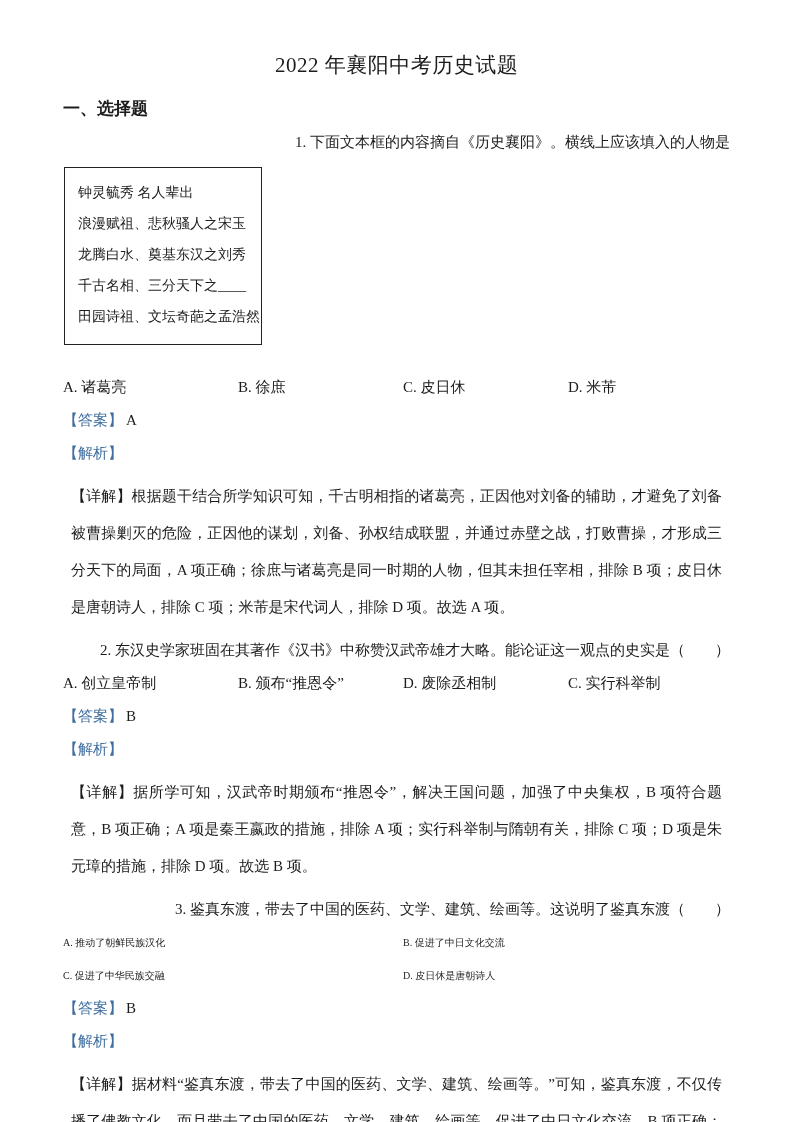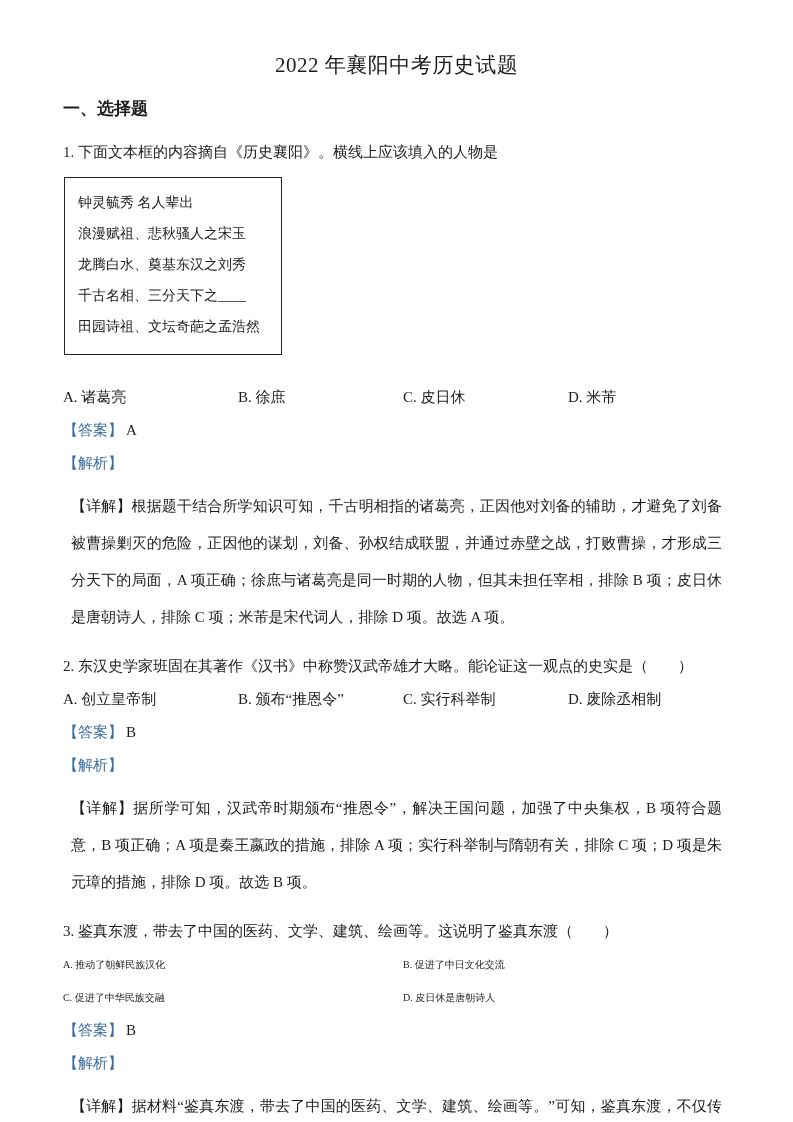--- a/index.html
+++ b/index.html
@@ -14,24 +14,24 @@
 
   .doc-title {
     font-size: 21px; font-weight: normal; text-align: center;
     margin: 0 0 16px 0; line-height: 30px; letter-spacing: 0.5px;
   }
   .section-heading {
     font-size: 17px; font-weight: bold; margin: 0 0 4px 0; line-height: 26px;
   }
 
   .line  { font-size: 15px; line-height: 33px; margin: 0; }
-  .stem  { margin-top: 14px; }
+  .stem  { margin-top: 4px; text-align: right; }
 
   .textbox {
-    width: 218px; border: 1.5px solid #222; margin: 8px 0 26px 1px;
+    width: 198px; border: 1.5px solid #222; margin: 8px 0 26px 1px;
     padding: 9px 4px 12px 13px;
   }
   .textbox p {
     font-size: 14px; line-height: 31px; margin: 0; white-space: nowrap;
   }
 
   .opts4 {
     display: grid; grid-template-columns: 175px 165px 165px 1fr;
     font-size: 15px; line-height: 33px;
   }
@@ -81,22 +81,22 @@
 
     <p class="detail">【详解】根据题干结合所学知识可知，千古明相指的诸葛亮，正因他对刘备的辅助，才避免了刘备被曹操剿灭的危险，正因他的谋划，刘备、孙权结成联盟，并通过赤壁之战，打败曹操，才形成三分天下的局面，A 项正确；徐庶与诸葛亮是同一时期的人物，但其未担任宰相，排除 B 项；皮日休是唐朝诗人，排除 C 项；米芾是宋代词人，排除 D 项。故选 A 项。</p>
   </div>
 
   <div>
     <p class="line stem">2. 东汉史学家班固在其著作《汉书》中称赞汉武帝雄才大略。能论证这一观点的史实是（　　）</p>
 
     <div class="opts4">
       <span>A. 创立皇帝制</span>
       <span>B. 颁布“推恩令”</span>
+      <span>D. 废除丞相制</span>
       <span>C. 实行科举制</span>
-      <span>D. 废除丞相制</span>
     </div>
 
     <p class="line"><span class="blue">【答案】</span><span class="answer-value">B</span></p>
 
     <p class="line"><span class="blue">【解析】</span></p>
 
     <p class="detail">【详解】据所学可知，汉武帝时期颁布“推恩令”，解决王国问题，加强了中央集权，B 项符合题意，B 项正确；A 项是秦王嬴政的措施，排除 A 项；实行科举制与隋朝有关，排除 C 项；D 项是朱元璋的措施，排除 D 项。故选 B 项。</p>
   </div>
 
   <div>

